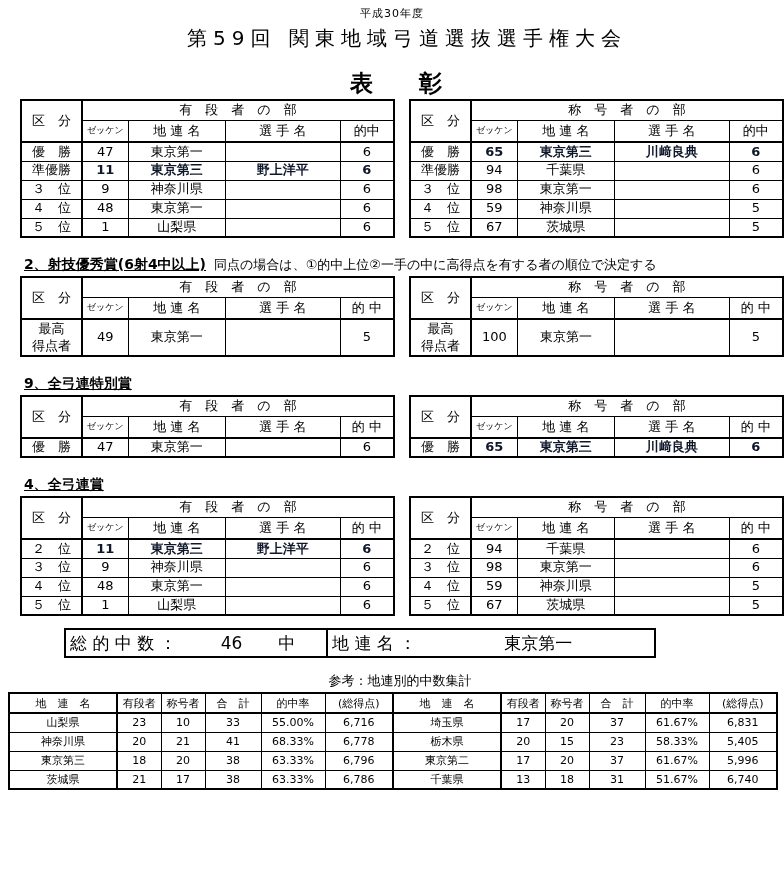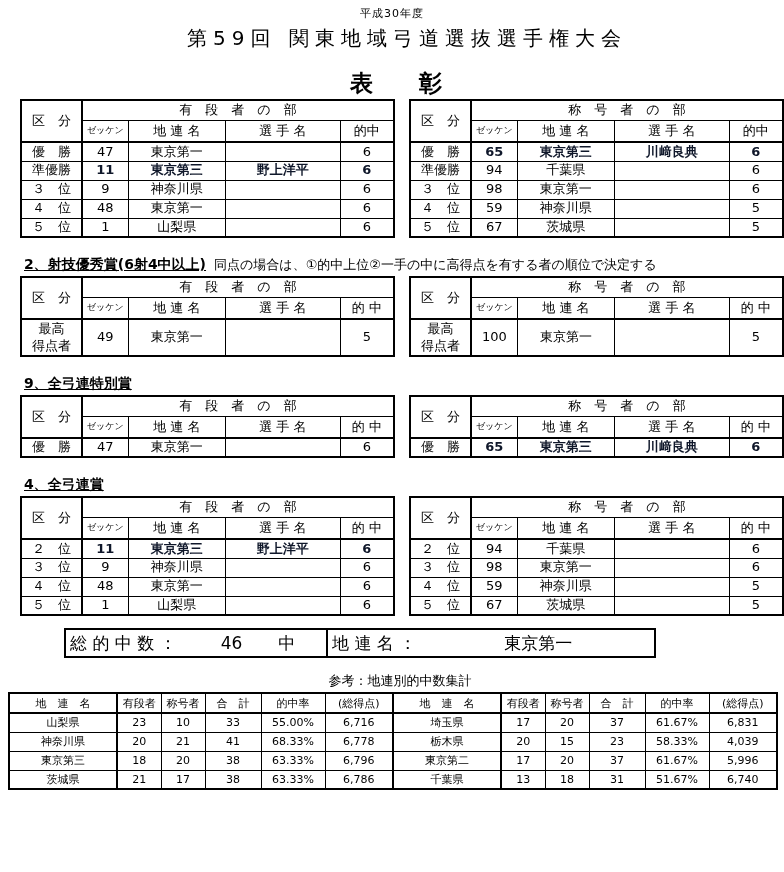--- a/index.html
+++ b/index.html
@@ -547,21 +547,21 @@
             <td>37</td>
             <td>61.67%</td>
             <td>6,831</td>
           </tr>
           <tr>
             <td>栃木県</td>
             <td>20</td>
             <td>15</td>
             <td>23</td>
             <td>58.33%</td>
-            <td>4,039</td>
+            <td>5,405</td>
           </tr>
           <tr>
             <td>東京第二</td>
             <td>17</td>
             <td>20</td>
             <td>37</td>
             <td>61.67%</td>
             <td>5,996</td>
           </tr>
           <tr>

